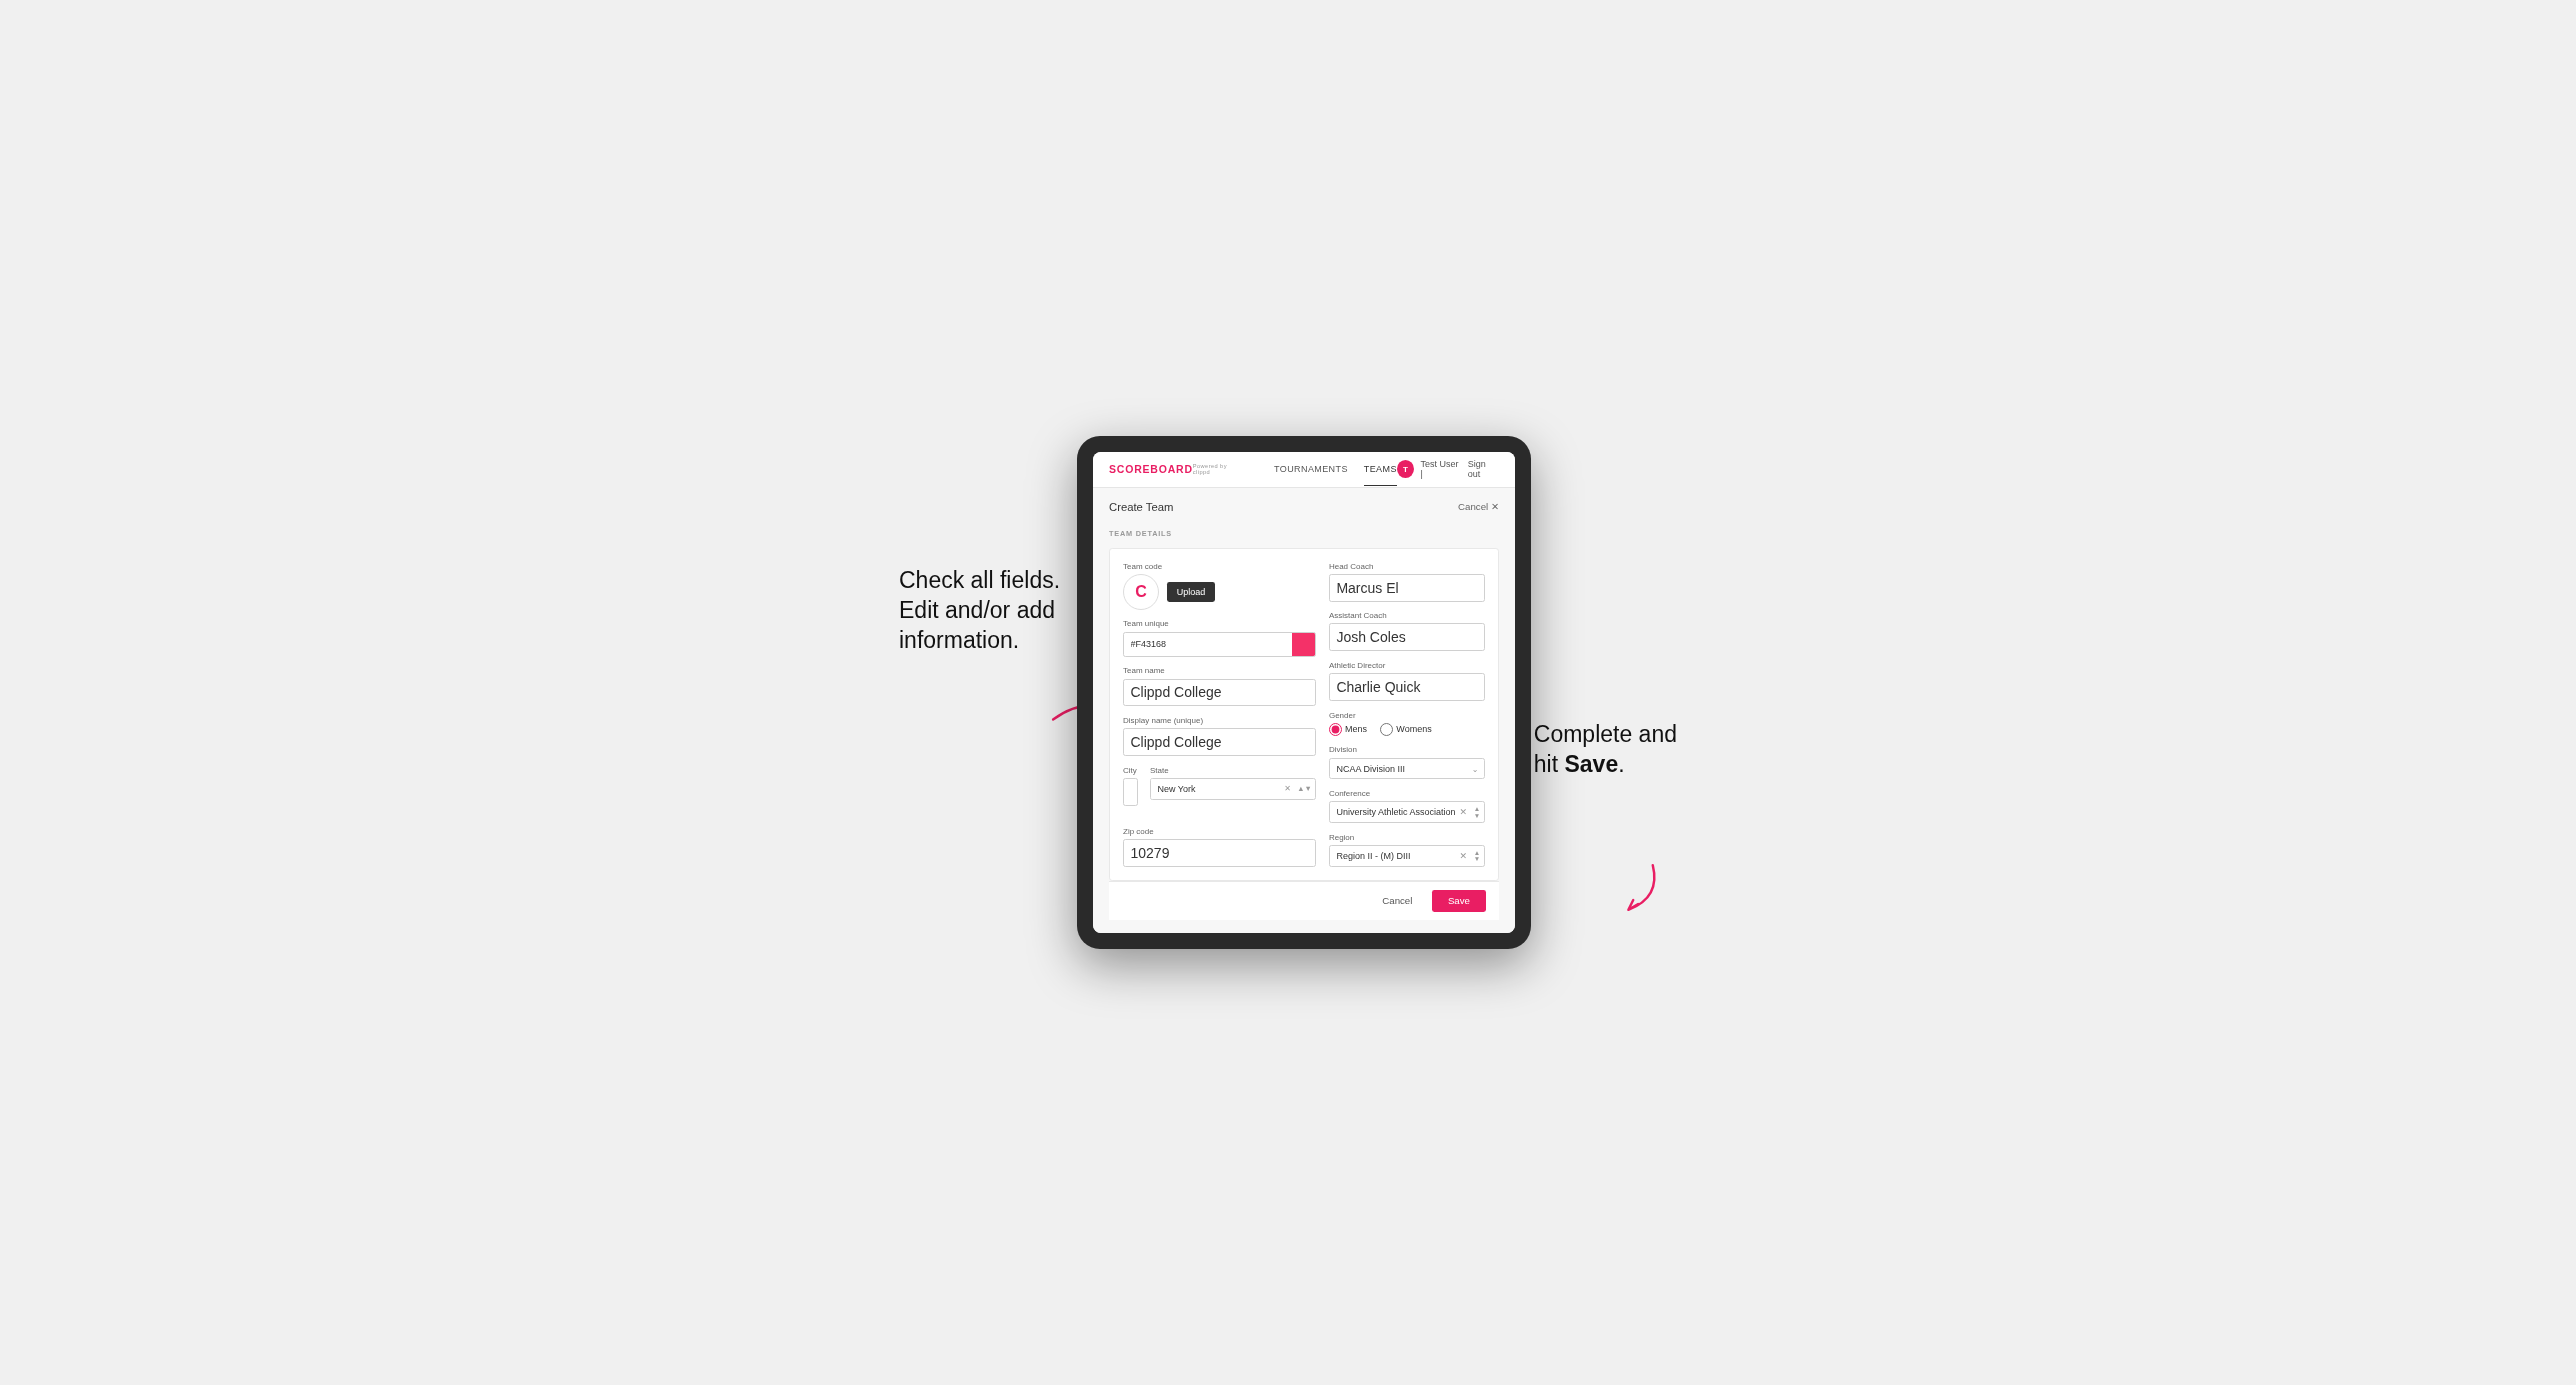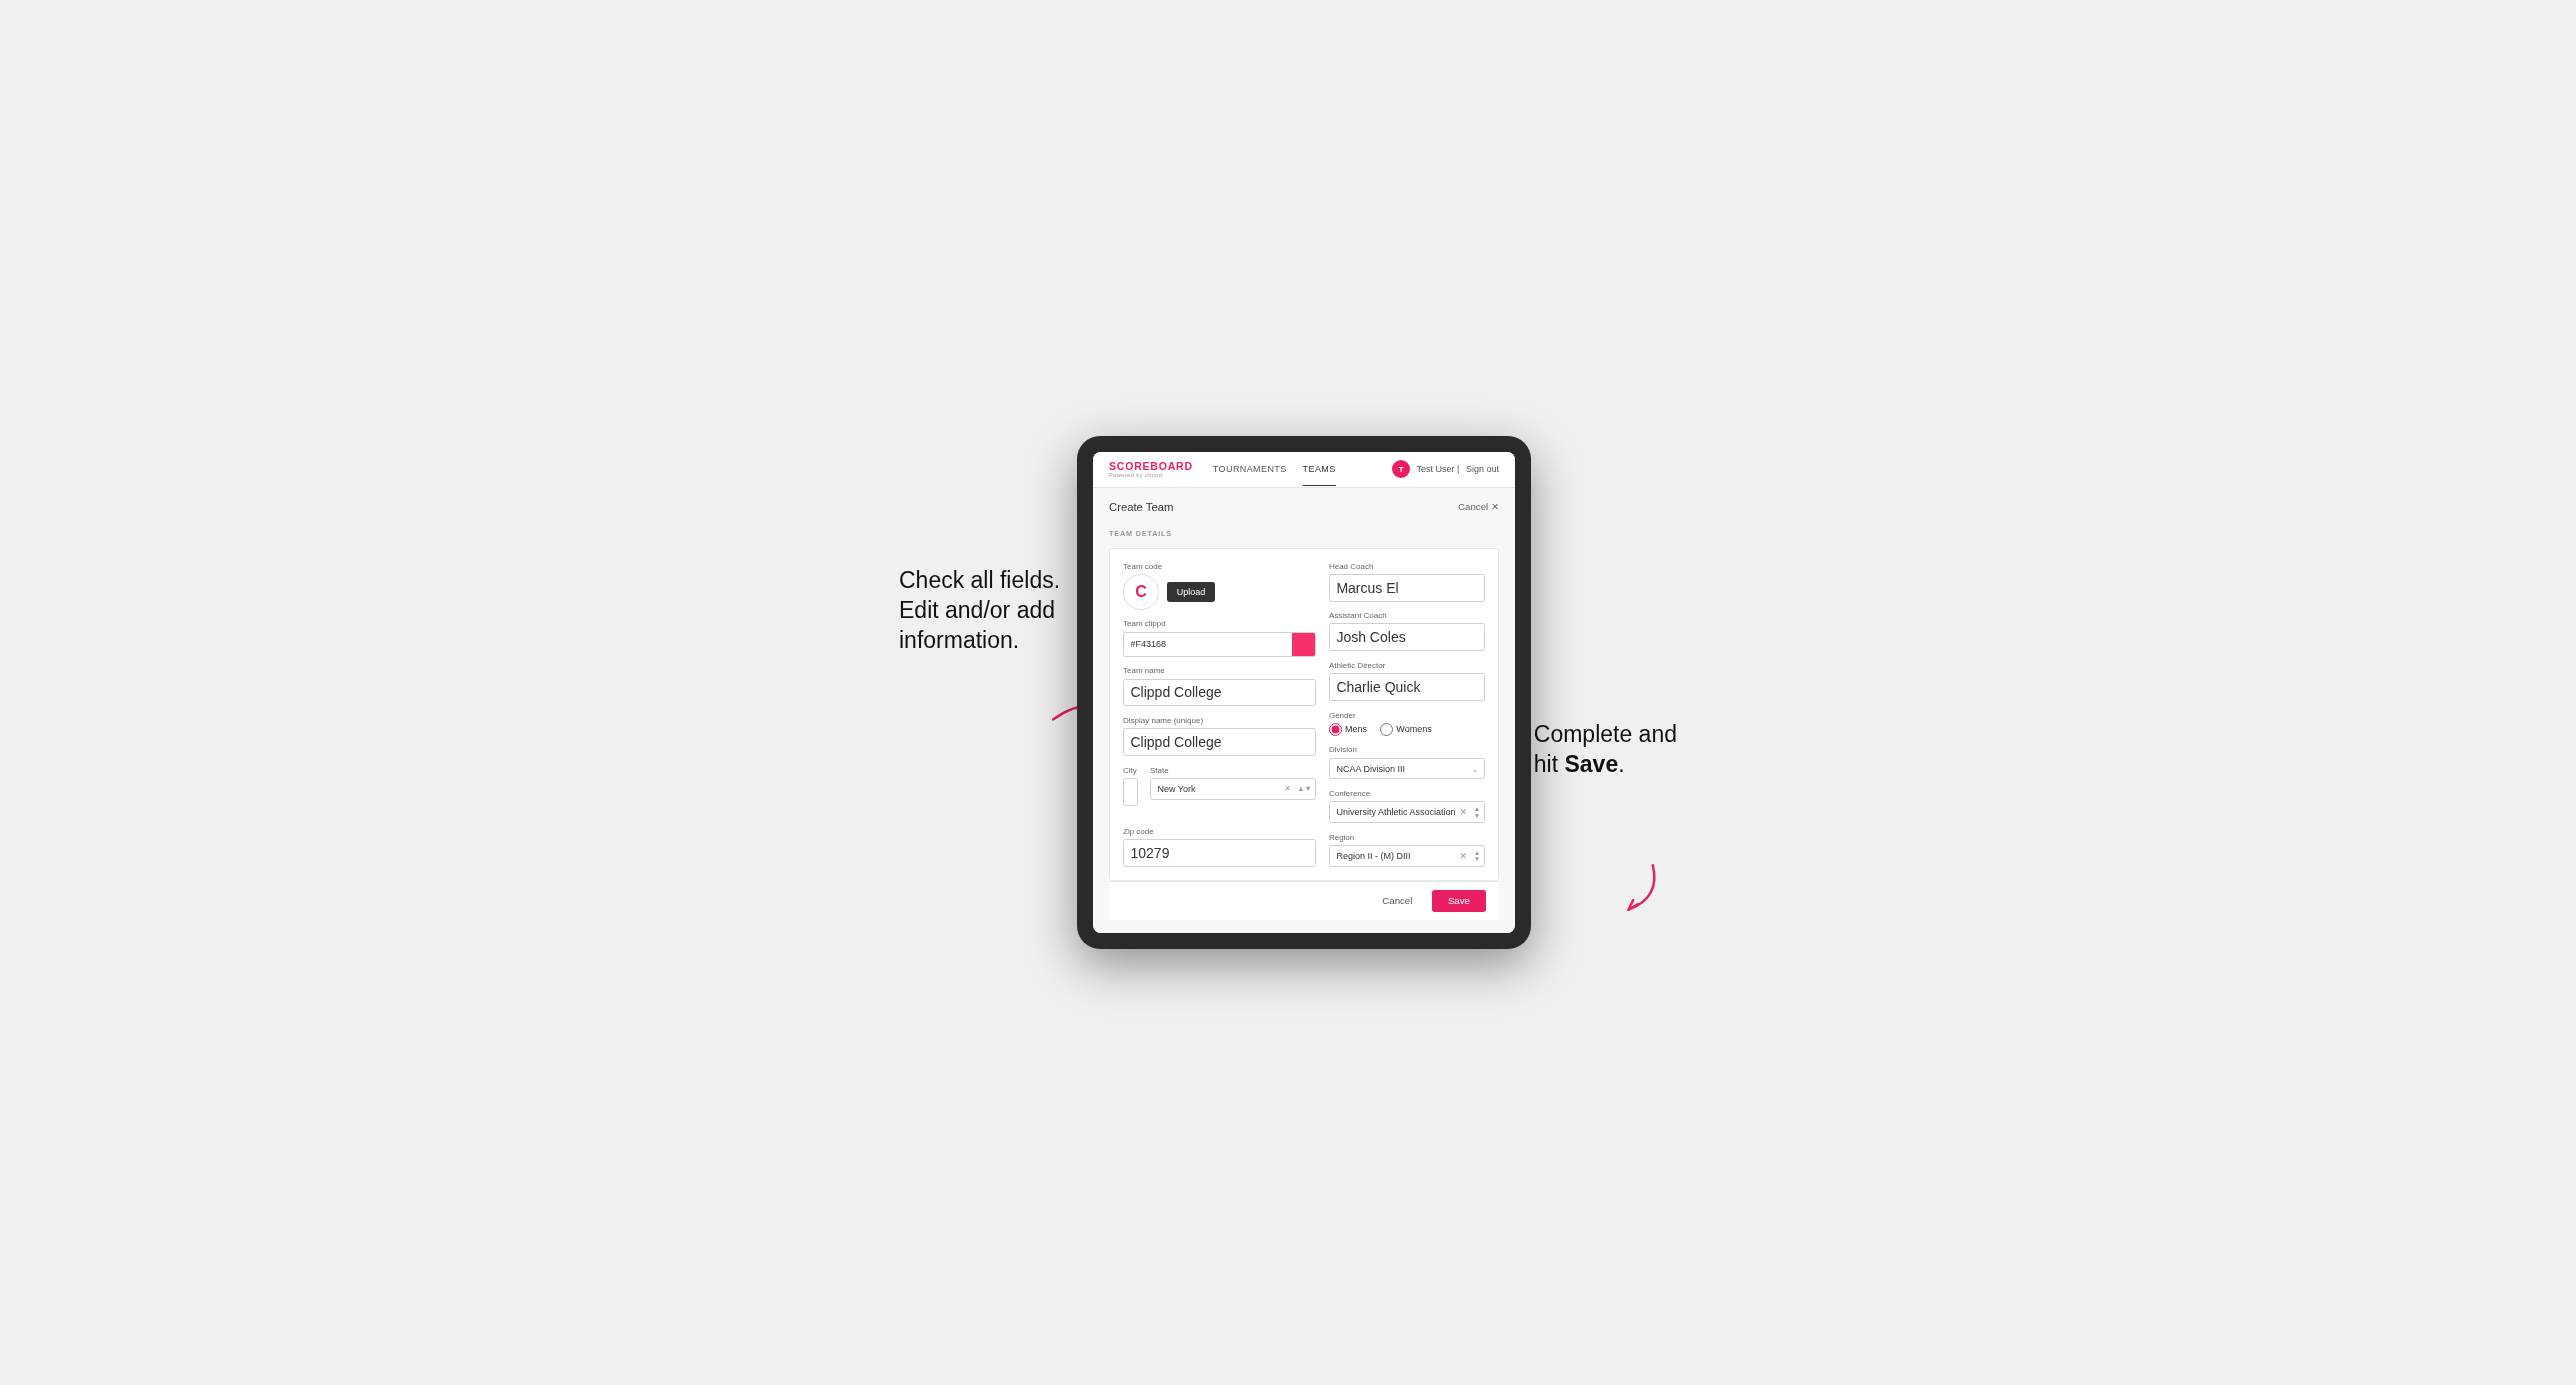--- a/index.html
+++ b/index.html
@@ -36,22 +36,22 @@
       background: #fff;
       border-bottom: 0.8px solid #e5e5e5;
       padding: 0 16px;
       display: flex;
       align-items: center;
       height: 36px;
     }
 
     .nav-logo {
       display: flex;
-      flex-direction: column;
-      margin-right: 20px;
+      flex-direction: row;
+      margin-right: 34px;
     }
 
     .nav-logo-text {
       font-size: 10.5px;
       font-weight: 700;
       color: #e91e63;
       letter-spacing: 0.8px;
     }
 
     .nav-logo-sub {
@@ -485,21 +485,21 @@
                 <label class="field-label">Team code</label>
                 <div class="logo-area">
                   <div class="logo-circle">
                     <span>C</span>
                   </div>
                   <button class="upload-btn">Upload</button>
                 </div>
               </div>
 
               <div class="form-group">
-                <label class="field-label">Team clippd</label>
+                <label class="field-label">Team unique</label>
                 <div class="color-input-wrapper">
                   <input class="color-text-input" type="text" value="#F43168" style="">
                   <div class="color-swatch" style="background: rgb(244, 49, 104);"></div>
                 </div>
               </div>
 
               <div class="form-group">
                 <label class="field-label">Team name</label>
                 <input class="field-input" type="text" value="Clippd College" style="">
               </div>

